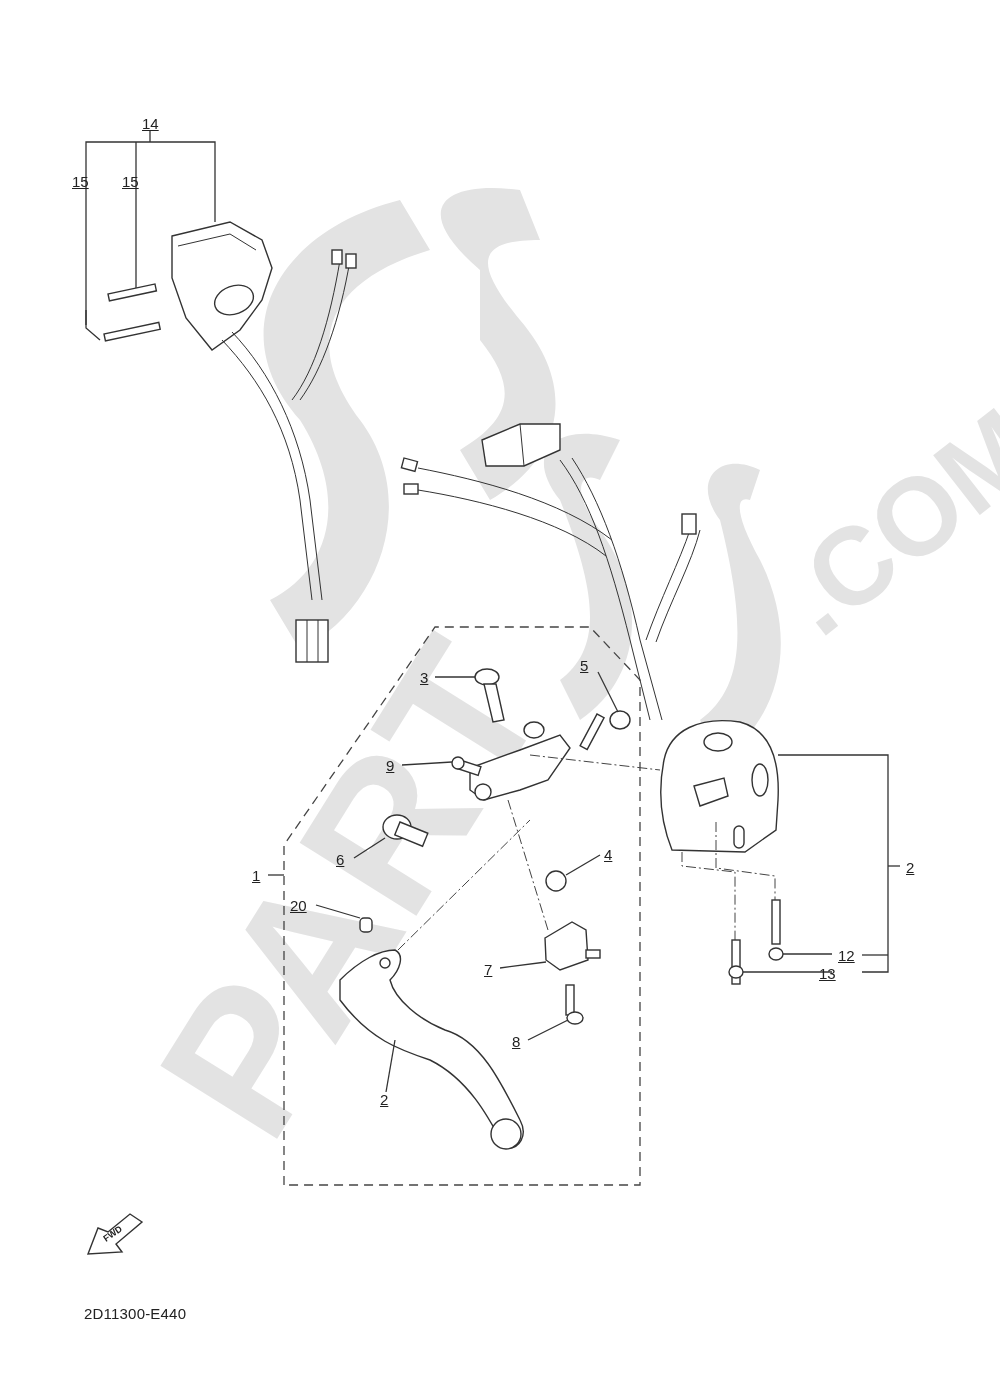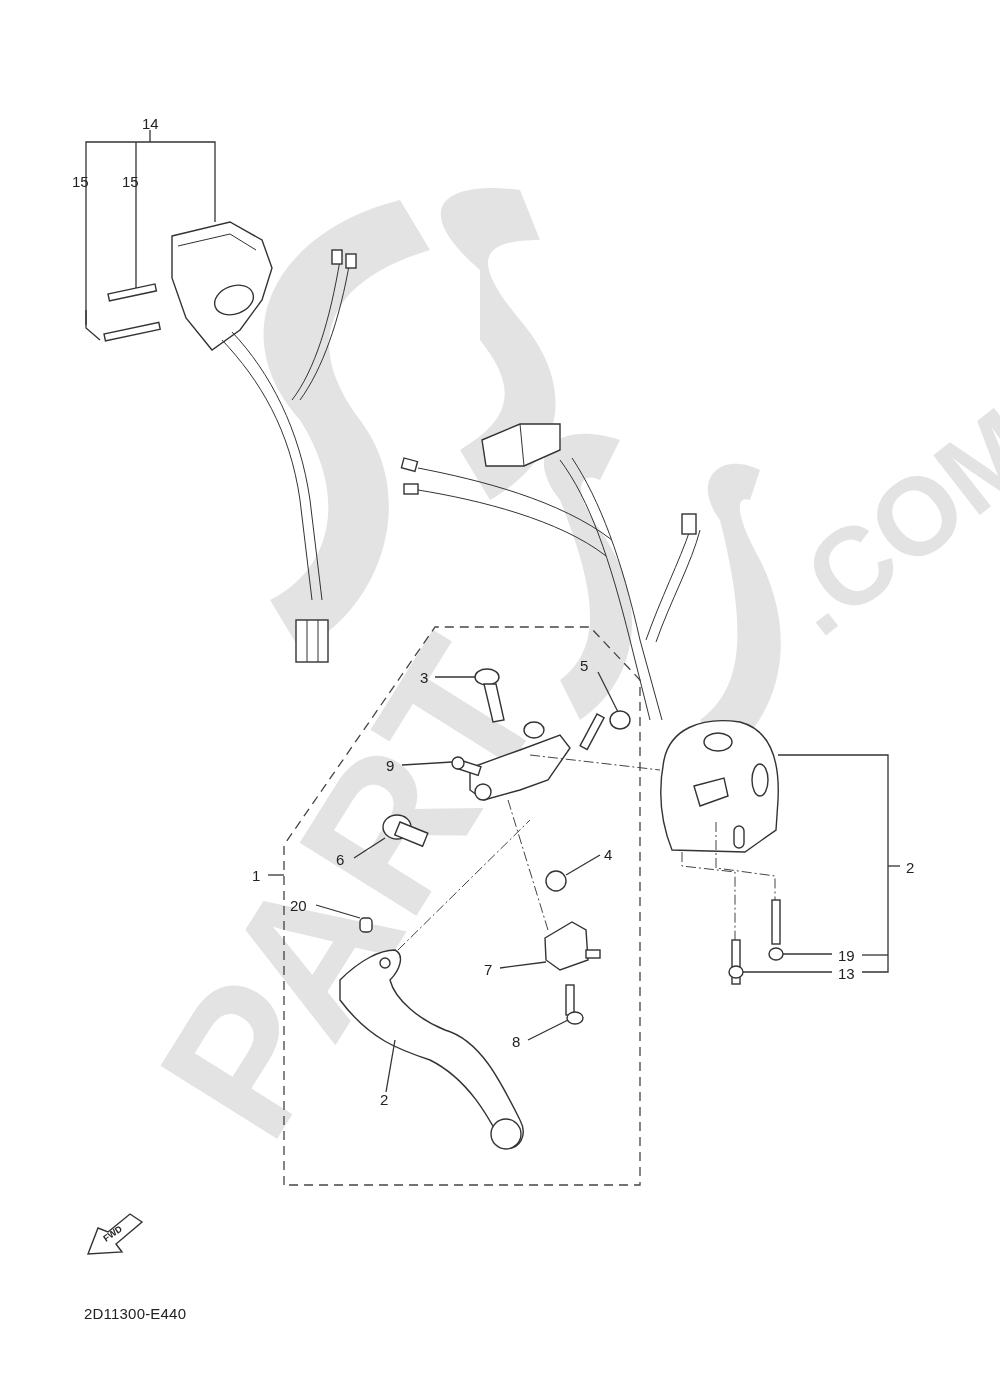--- a/index.html
+++ b/index.html
@@ -1,19 +1,19 @@
 <!DOCTYPE html>
 <html><head>
 <meta charset="utf-8">
 <style>
   html, body { margin: 0; padding: 0; background: #ffffff; }
   body { width: 1000px; height: 1380px; position: relative; overflow: hidden;
          font-family: "Liberation Sans", sans-serif; }
   #diagram { position: absolute; left: 0; top: 0; width: 1000px; height: 1380px; }
-  .lbl { position: absolute; font-size: 15px; color: #222; line-height: 1; }
+  .lbl { position: absolute; font-size: 15px; color: #222; line-height: 1; text-decoration: underline; }
   .code { position: absolute; left: 84px; top: 1305px; font-size: 15px; color: #222; letter-spacing: 0.2px; }
   .wm { fill: #e3e3e3; }
   .ln { stroke: #333; stroke-width: 1.3; fill: none; }
   .part { stroke: #333; stroke-width: 1.4; fill: #fff; }
   .thin { stroke: #333; stroke-width: 1; fill: none; }
   .dash { stroke: #444; stroke-width: 1.3; fill: none; stroke-dasharray: 9 6; }
   .dashdot { stroke: #444; stroke-width: 1; fill: none; stroke-dasharray: 10 3 2 3; }
 </style>
 </head>
 <body>
@@ -148,16 +148,16 @@
 <span class="lbl" style="left:580px;top:658px">5</span>
 <span class="lbl" style="left:386px;top:758px">9</span>
 <span class="lbl" style="left:336px;top:852px">6</span>
 <span class="lbl" style="left:604px;top:847px">4</span>
 <span class="lbl" style="left:290px;top:898px">20</span>
 <span class="lbl" style="left:252px;top:868px">1</span>
 <span class="lbl" style="left:484px;top:962px">7</span>
 <span class="lbl" style="left:512px;top:1034px">8</span>
 <span class="lbl" style="left:380px;top:1092px">2</span>
 <span class="lbl" style="left:906px;top:860px">2</span>
-<span class="lbl" style="left:838px;top:948px">19</span>
-<span class="lbl" style="left:838px;top:966px">13</span>
+<span class="lbl" style="left:838px;top:948px">12</span>
+<span class="lbl" style="left:819px;top:966px">13</span>
 
 <span class="code">2D11300-E440</span>
 
 </body></html>

